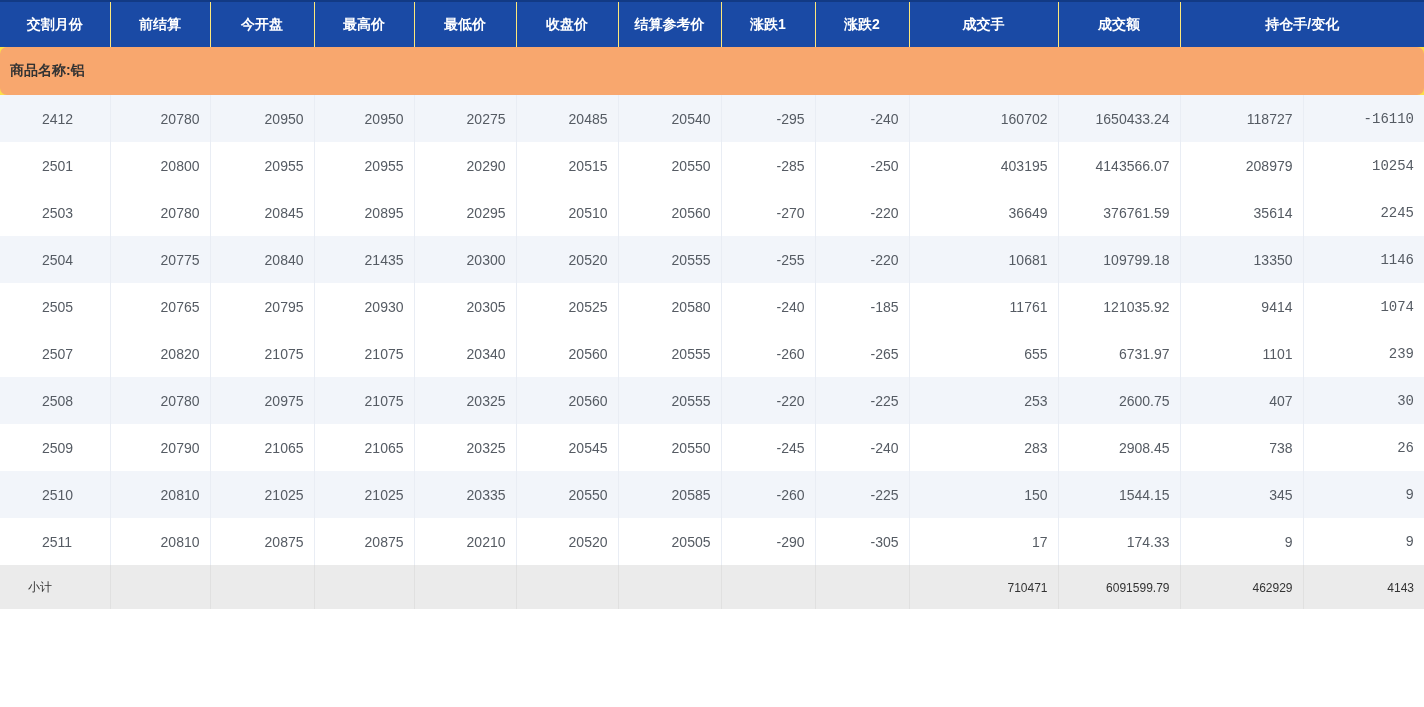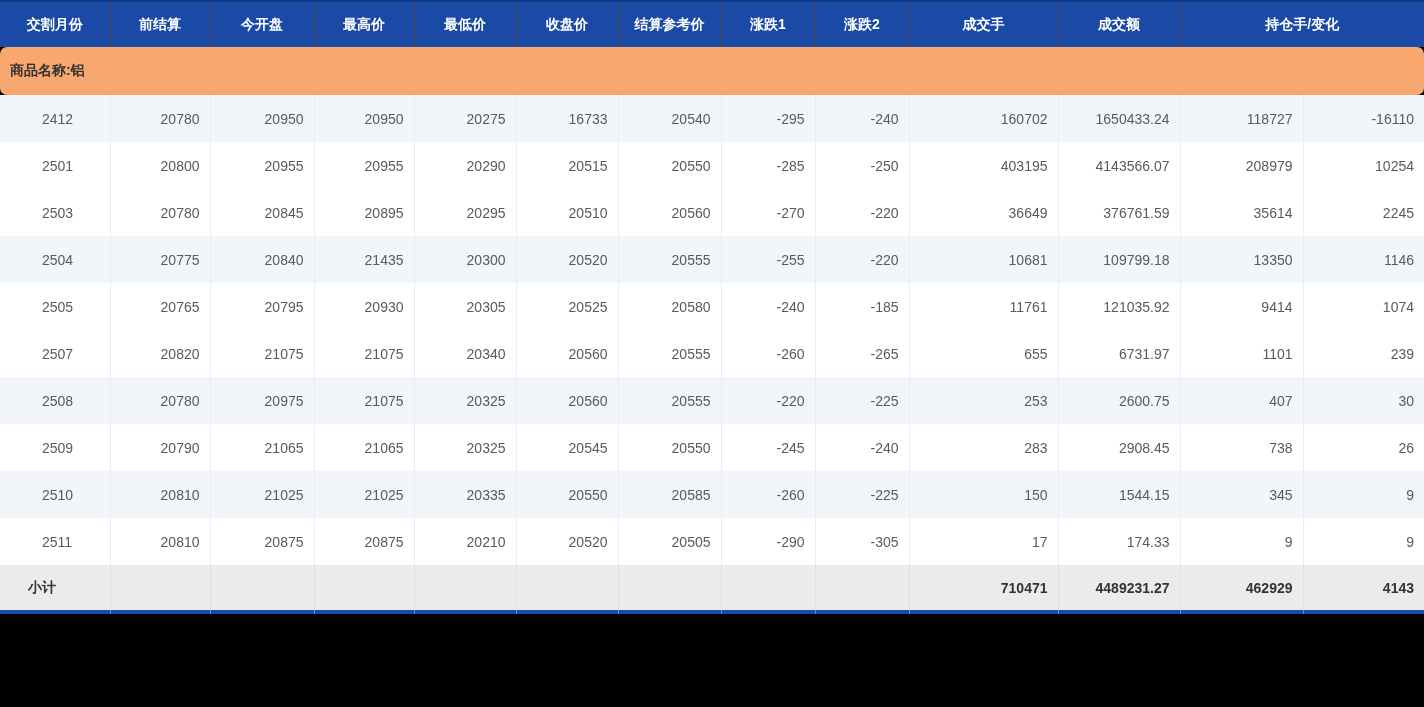--- a/index.html
+++ b/index.html
@@ -2,23 +2,23 @@
 <html><head>
 <meta charset="utf-8">
 <style>
   * { box-sizing: border-box; margin: 0; padding: 0; }
   html, body { background: #ffffff; }
   body { font-family: "Liberation Sans", "DejaVu Sans", sans-serif; }
 
   .screen {
     position: relative;
     width: 1424px;
-    height: 707px;
+    height: 609px;
     overflow: hidden;
-    background: #000000;
+    background: #fde047;
   }
 
   table.quotes {
     border-collapse: collapse;
     table-layout: fixed;
     width: 1424px;
   }
 
   
   col.c1  { width: 110px; }
@@ -67,35 +67,35 @@
     background: #ffffff;
     color: #555b63;
     font-size: 14px;
     text-align: right;
     padding-right: 10px;
     vertical-align: middle;
     border-right: 1px solid #e9edf4;
     white-space: nowrap;
     overflow: hidden;
   }
-  tr.data-row td:last-child { border-right: none; }
+  tr.data-row td:last-child { border-right: none; font-family: Liberation Mono, monospace; }
   tr.data-row.alt td { background: #f2f5fa; }
 
   td.month-cell {
     text-align: left !important;
     padding-right: 0 !important;
     padding-left: 42px;
   }
 
   tr.subtotal-row td {
     height: 45px;
     background: #ebebeb;
     color: #333333;
-    font-size: 14px;
-    font-weight: bold;
+    font-size: 12px;
+    font-weight: normal;
     text-align: right;
     padding-right: 10px;
     vertical-align: middle;
     border-right: 1px solid #e0e0e0;
     white-space: nowrap;
     overflow: hidden;
   }
   tr.subtotal-row td:last-child { border-right: none; }
   tr.subtotal-row td.month-cell { padding-left: 28px; }
 
@@ -149,21 +149,21 @@
       <tr>
         <td colspan="13" class="section-cell">商品名称:铝</td>
       </tr>
 
       <tr class="data-row alt">
           <td class="month-cell">2412</td>
           <td>20780</td>
           <td>20950</td>
           <td>20950</td>
           <td>20275</td>
-          <td>16733</td>
+          <td>20485</td>
           <td>20540</td>
           <td>-295</td>
           <td>-240</td>
           <td>160702</td>
           <td>1650433.24</td>
           <td>118727</td>
           <td>-16110</td>
         </tr>
         <tr class="data-row">
           <td class="month-cell">2501</td>
@@ -304,21 +304,21 @@
         <td class="month-cell">小计</td>
         <td></td>
         <td></td>
         <td></td>
         <td></td>
         <td></td>
         <td></td>
         <td></td>
         <td></td>
         <td>710471</td>
-        <td>4489231.27</td>
+        <td>6091599.79</td>
         <td>462929</td>
         <td>4143</td>
       </tr>
       <tr class="next-header-row">
         <td></td>
           <td></td>
           <td></td>
           <td></td>
           <td></td>
           <td></td>

